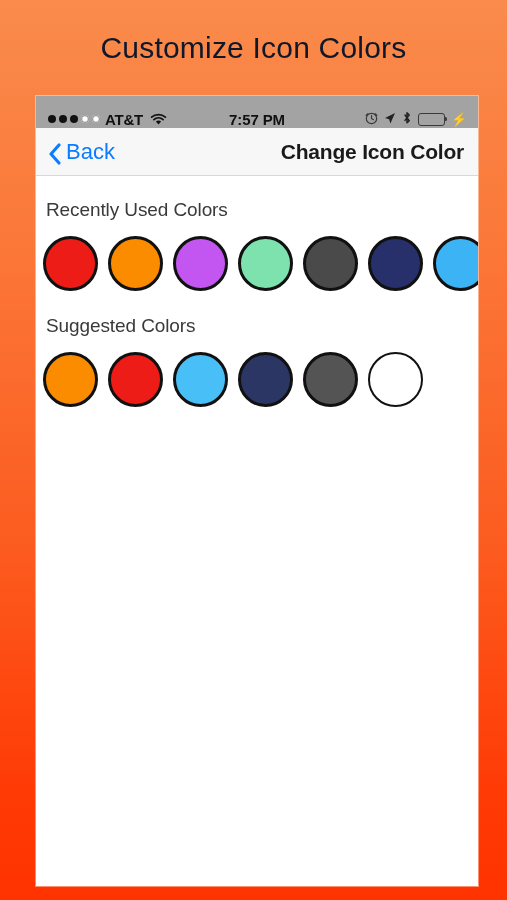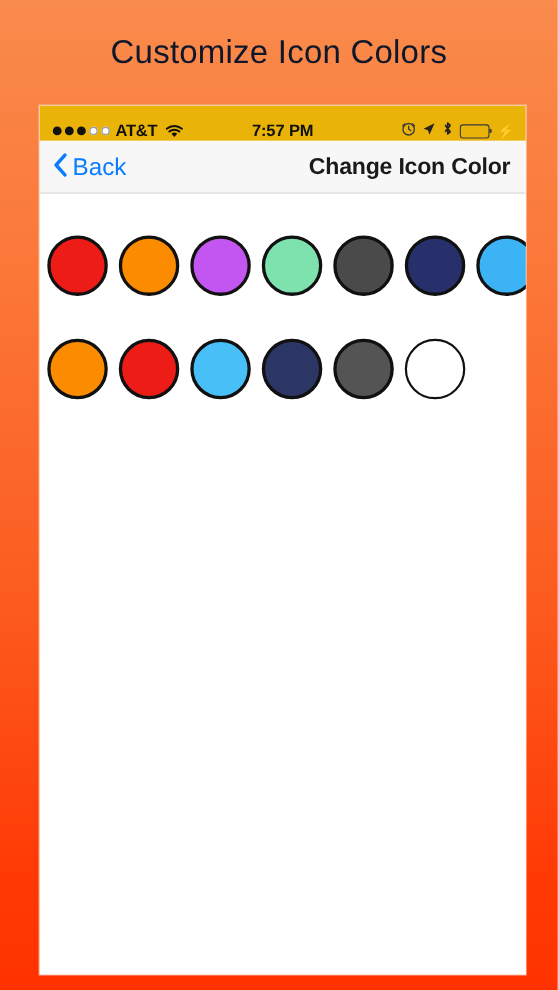--- a/index.html
+++ b/index.html
@@ -39,21 +39,21 @@
     width: 442px;
     height: 790px;
     background: #FFFFFF;
     overflow: hidden;
     box-shadow: 0 0 0 1px rgba(255,255,255,0.45);
   }
 
   
   .status-bar {
     height: 32px;
-    background: #eab308;
+    background: #a3a3a3;
     display: flex;
     align-items: center;
     padding: 14px 10px 0 12px;
     position: relative;
     font-size: 15px;
     font-weight: 700;
     color: #111;
   }
   .status-left { display: flex; align-items: center; gap: 5px; }
   .signal-dots { display: flex; align-items: center; gap: 3px; }
@@ -107,21 +107,21 @@
     height: 48px;
     background: #F7F7F7;
     border-bottom: 1px solid #D8D8D8;
     display: flex;
     align-items: center;
     position: relative;
     padding: 0 12px;
   }
   .back-button {
     display: flex;
-    align-items: flex-start;
+    align-items: flex-end;
     gap: 5px;
     color: #0A7CFF;
     font-size: 22px;
     font-weight: 400;
     cursor: pointer;
     z-index: 2;
   }
   .chevron-left { display: flex; align-items: center; }
   .nav-title {
     position: absolute;
@@ -238,32 +238,34 @@
         </svg>
       </span>
       <span>Back</span>
     </div>
     <div class="nav-title">Change Icon Color</div>
   </div>
 
   <div class="content">
 
     <div class="section-recent">
+      <div class="section-label">Recently Used Colors</div>
       <div class="swatch-row">
         <div class="swatch" style="background: rgb(237, 28, 22);"></div>
         <div class="swatch" style="background: rgb(251, 140, 0);"></div>
         <div class="swatch" style="background: rgb(195, 86, 240);"></div>
         <div class="swatch" style="background: rgb(126, 226, 175);"></div>
         <div class="swatch" style="background: rgb(74, 74, 74);"></div>
         <div class="swatch" style="background: rgb(39, 48, 106);"></div>
         <div class="swatch" style="background: rgb(59, 179, 245);"></div>
       </div>
     </div>
 
     <div class="section-suggest">
+      <div class="section-label">Suggested Colors</div>
       <div class="swatch-row">
         <div class="swatch" style="background: rgb(251, 140, 0);"></div>
         <div class="swatch" style="background: rgb(237, 28, 22);"></div>
         <div class="swatch" style="background: rgb(72, 192, 247);"></div>
         <div class="swatch" style="background: rgb(44, 54, 100);"></div>
         <div class="swatch" style="background: rgb(84, 84, 84);"></div>
         <div class="swatch thin-ring" style="background: rgb(255, 255, 255);"></div>
       </div>
     </div>
 

